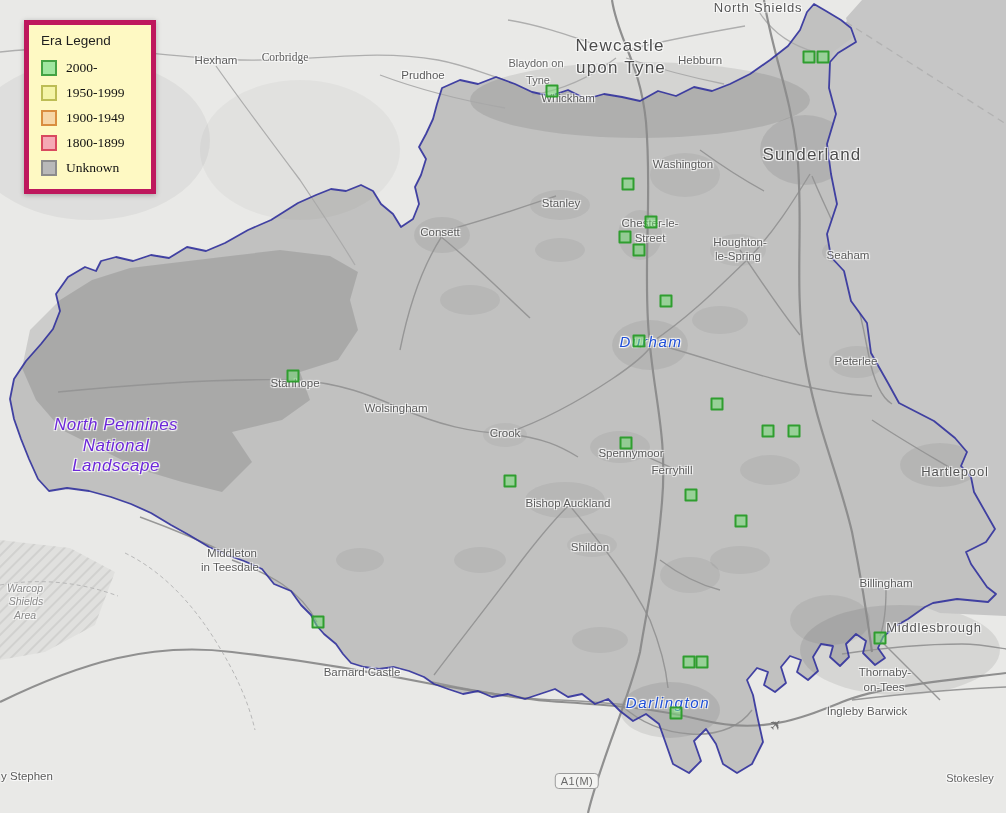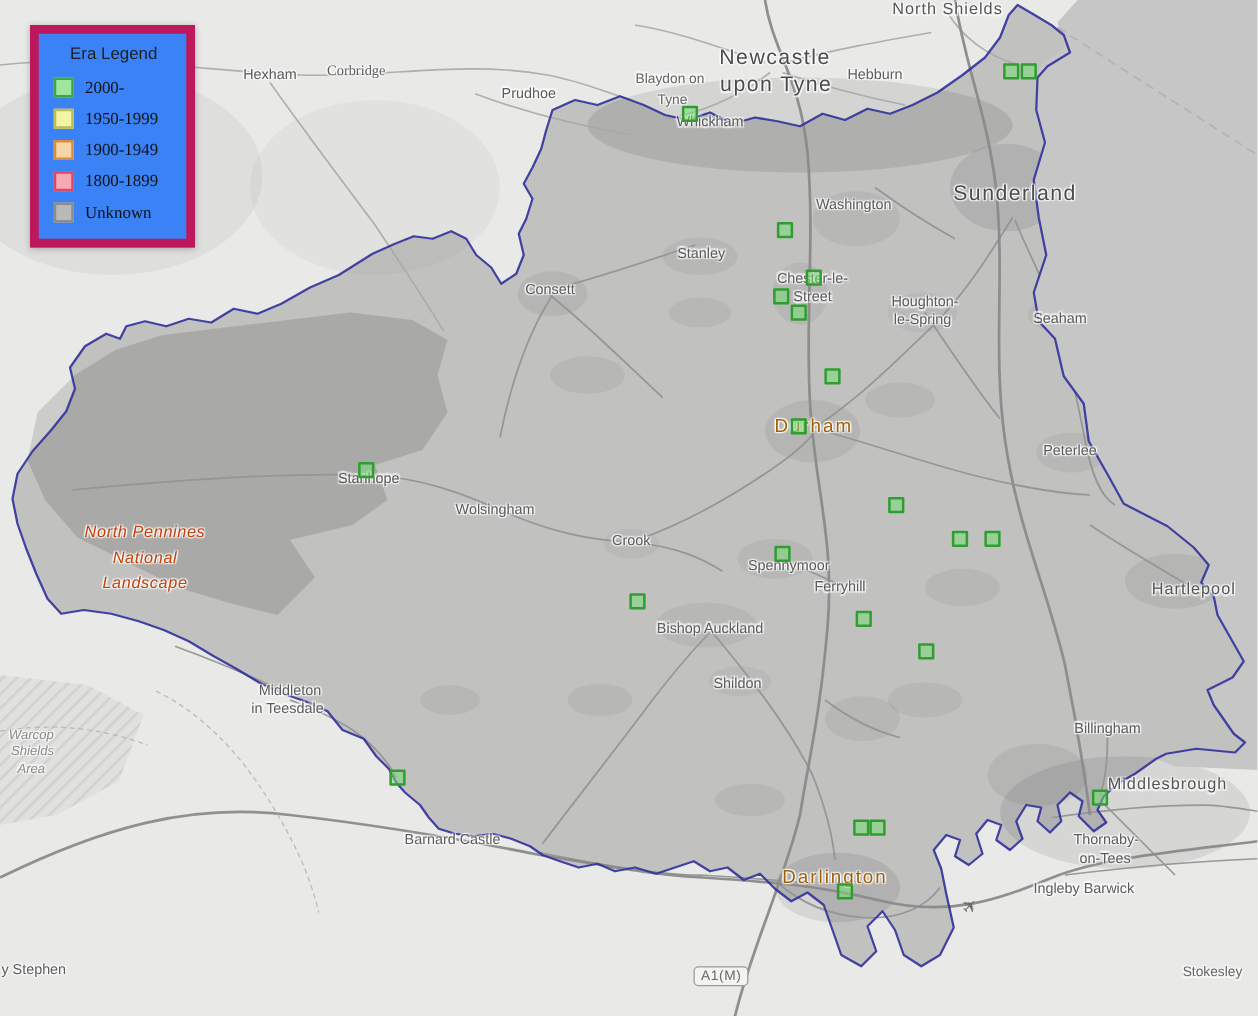--- a/index.html
+++ b/index.html
@@ -5,33 +5,33 @@
   html,body{margin:0;padding:0;}
   body{width:1006px;height:813px;overflow:hidden;font-family:"Liberation Sans",sans-serif;}
   .map{position:relative;width:1006px;height:813px;background:#e9e9e7;overflow:hidden;}
   .map svg.base{position:absolute;left:0;top:0;z-index:1;}
   
   .map-label{position:absolute;transform:translate(-50%,-50%);white-space:nowrap;z-index:2;
     pointer-events:none;color:#5c5c5c;
     text-shadow:-1px -1px 1px rgba(255,255,255,.85),1px -1px 1px rgba(255,255,255,.85),
                 -1px 1px 1px rgba(255,255,255,.85),1px 1px 1px rgba(255,255,255,.85);}
   .map-label.city{font-size:17px;color:#4c4c4c;letter-spacing:1.2px;}
-  .map-label.city-md{font-size:15px;color:#a16207;letter-spacing:1.6px;}
+  .map-label.city-md{font-size:15px;color:#1d4ed8;letter-spacing:1.6px;font-style:italic;}
   .map-label.town-lg{font-size:13px;color:#555;letter-spacing:.8px;}
   .map-label.town{font-size:11.5px;color:#5c5c5c;}
   .map-label.town-sm{font-size:11px;color:#666;}
-  .map-label.area{font-size:13px;font-style:italic;color:#c2410c;letter-spacing:.5px;}
+  .map-label.area{font-size:17px;font-style:italic;color:#6d28d9;letter-spacing:.5px;}
   .map-label.area-sm{font-size:10.5px;font-style:italic;color:#8a8a8a;}
   
   .era-marker{position:absolute;width:13px;height:13px;box-sizing:border-box;border:2px solid #2f9e2f;
     background:rgba(119,221,119,.55);border-radius:1px;transform:translate(-50%,-50%);z-index:3;cursor:pointer;}
   
   .legend{position:absolute;left:24px;top:20px;width:132px;box-sizing:border-box;z-index:10;
-    background:#3b82f6;border:7px solid #be185d;box-shadow:0 1px 5px rgba(0,0,0,.25);
-    padding:8px 10px 9px 12px;text-align:center;}
+    background:#fef9c3;border:5px solid #be185d;box-shadow:0 1px 5px rgba(0,0,0,.25);
+    padding:8px 10px 9px 12px;}
   .legend-title{font-size:13.5px;color:#1f1f1f;margin-bottom:7px;}
   .legend-row{display:flex;align-items:center;gap:9px;height:25px;font-family:Liberation Serif, serif;}
   .legend-swatch{width:12px;height:12px;border:2px solid #888;flex:0 0 auto;}
   .legend-label{font-size:13.5px;color:#111;}
   
   .road-shield{position:absolute;transform:translate(-50%,-50%);z-index:2;background:#f3f3f1;
     border:1.5px solid #9b9b9b;border-radius:4px;padding:1px 5px;font-size:11px;color:#6a6a6a;
     letter-spacing:.5px;pointer-events:none;}
   .airport{position:absolute;transform:translate(-50%,-50%) rotate(-45deg);font-size:15px;color:#6e6e6e;
     z-index:2;pointer-events:none;}

